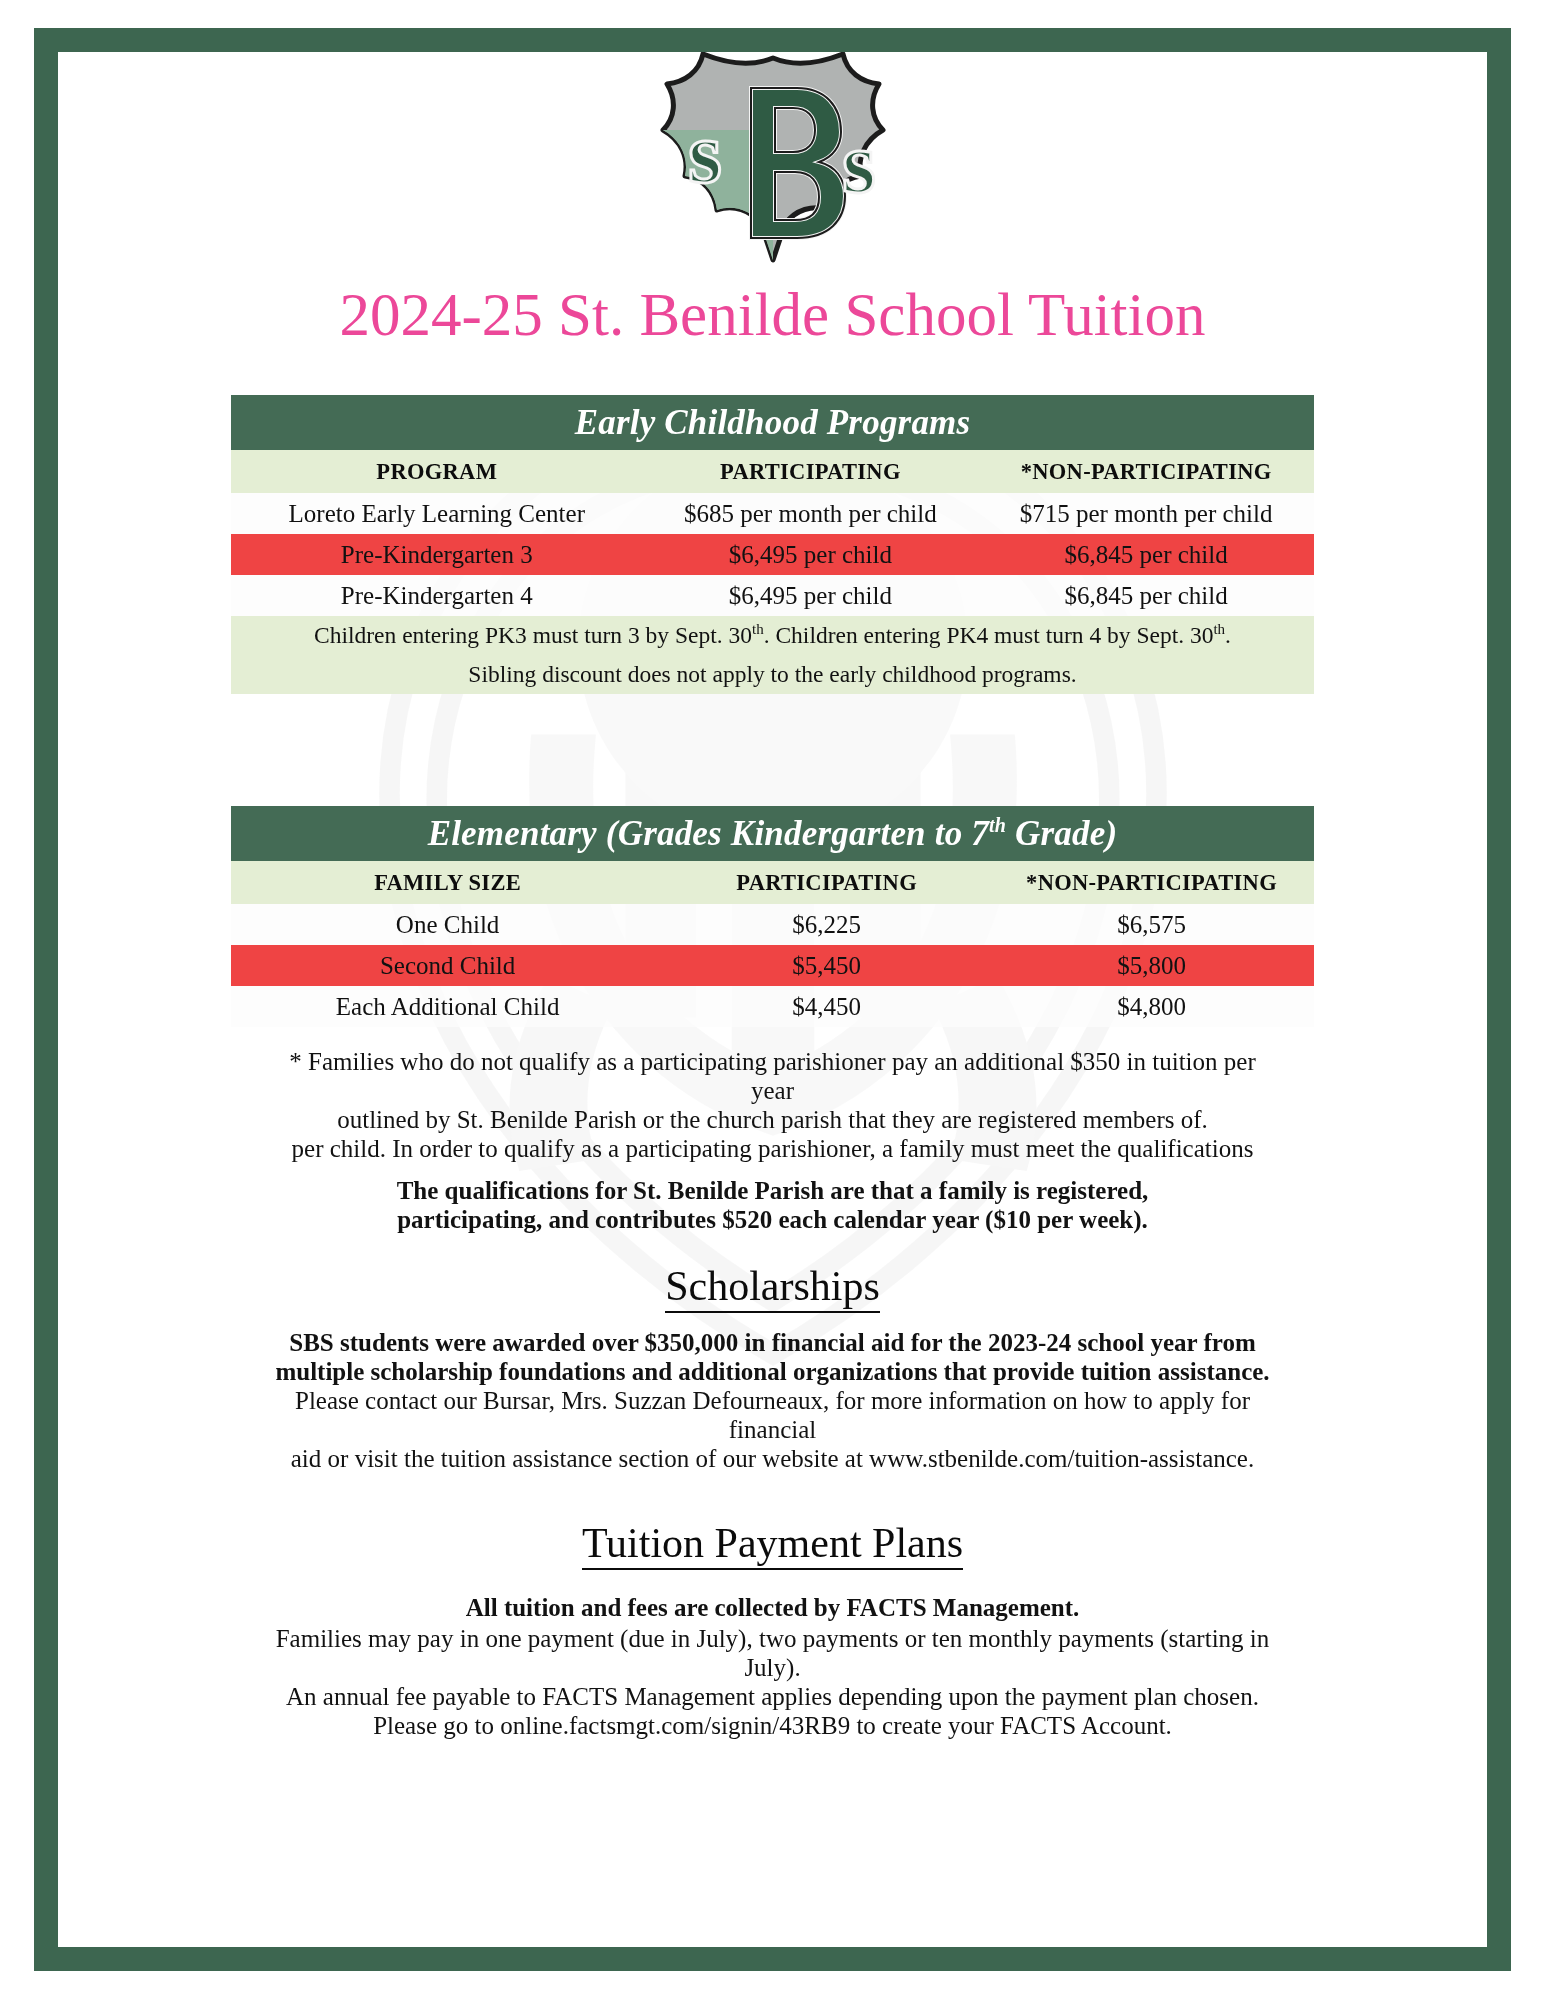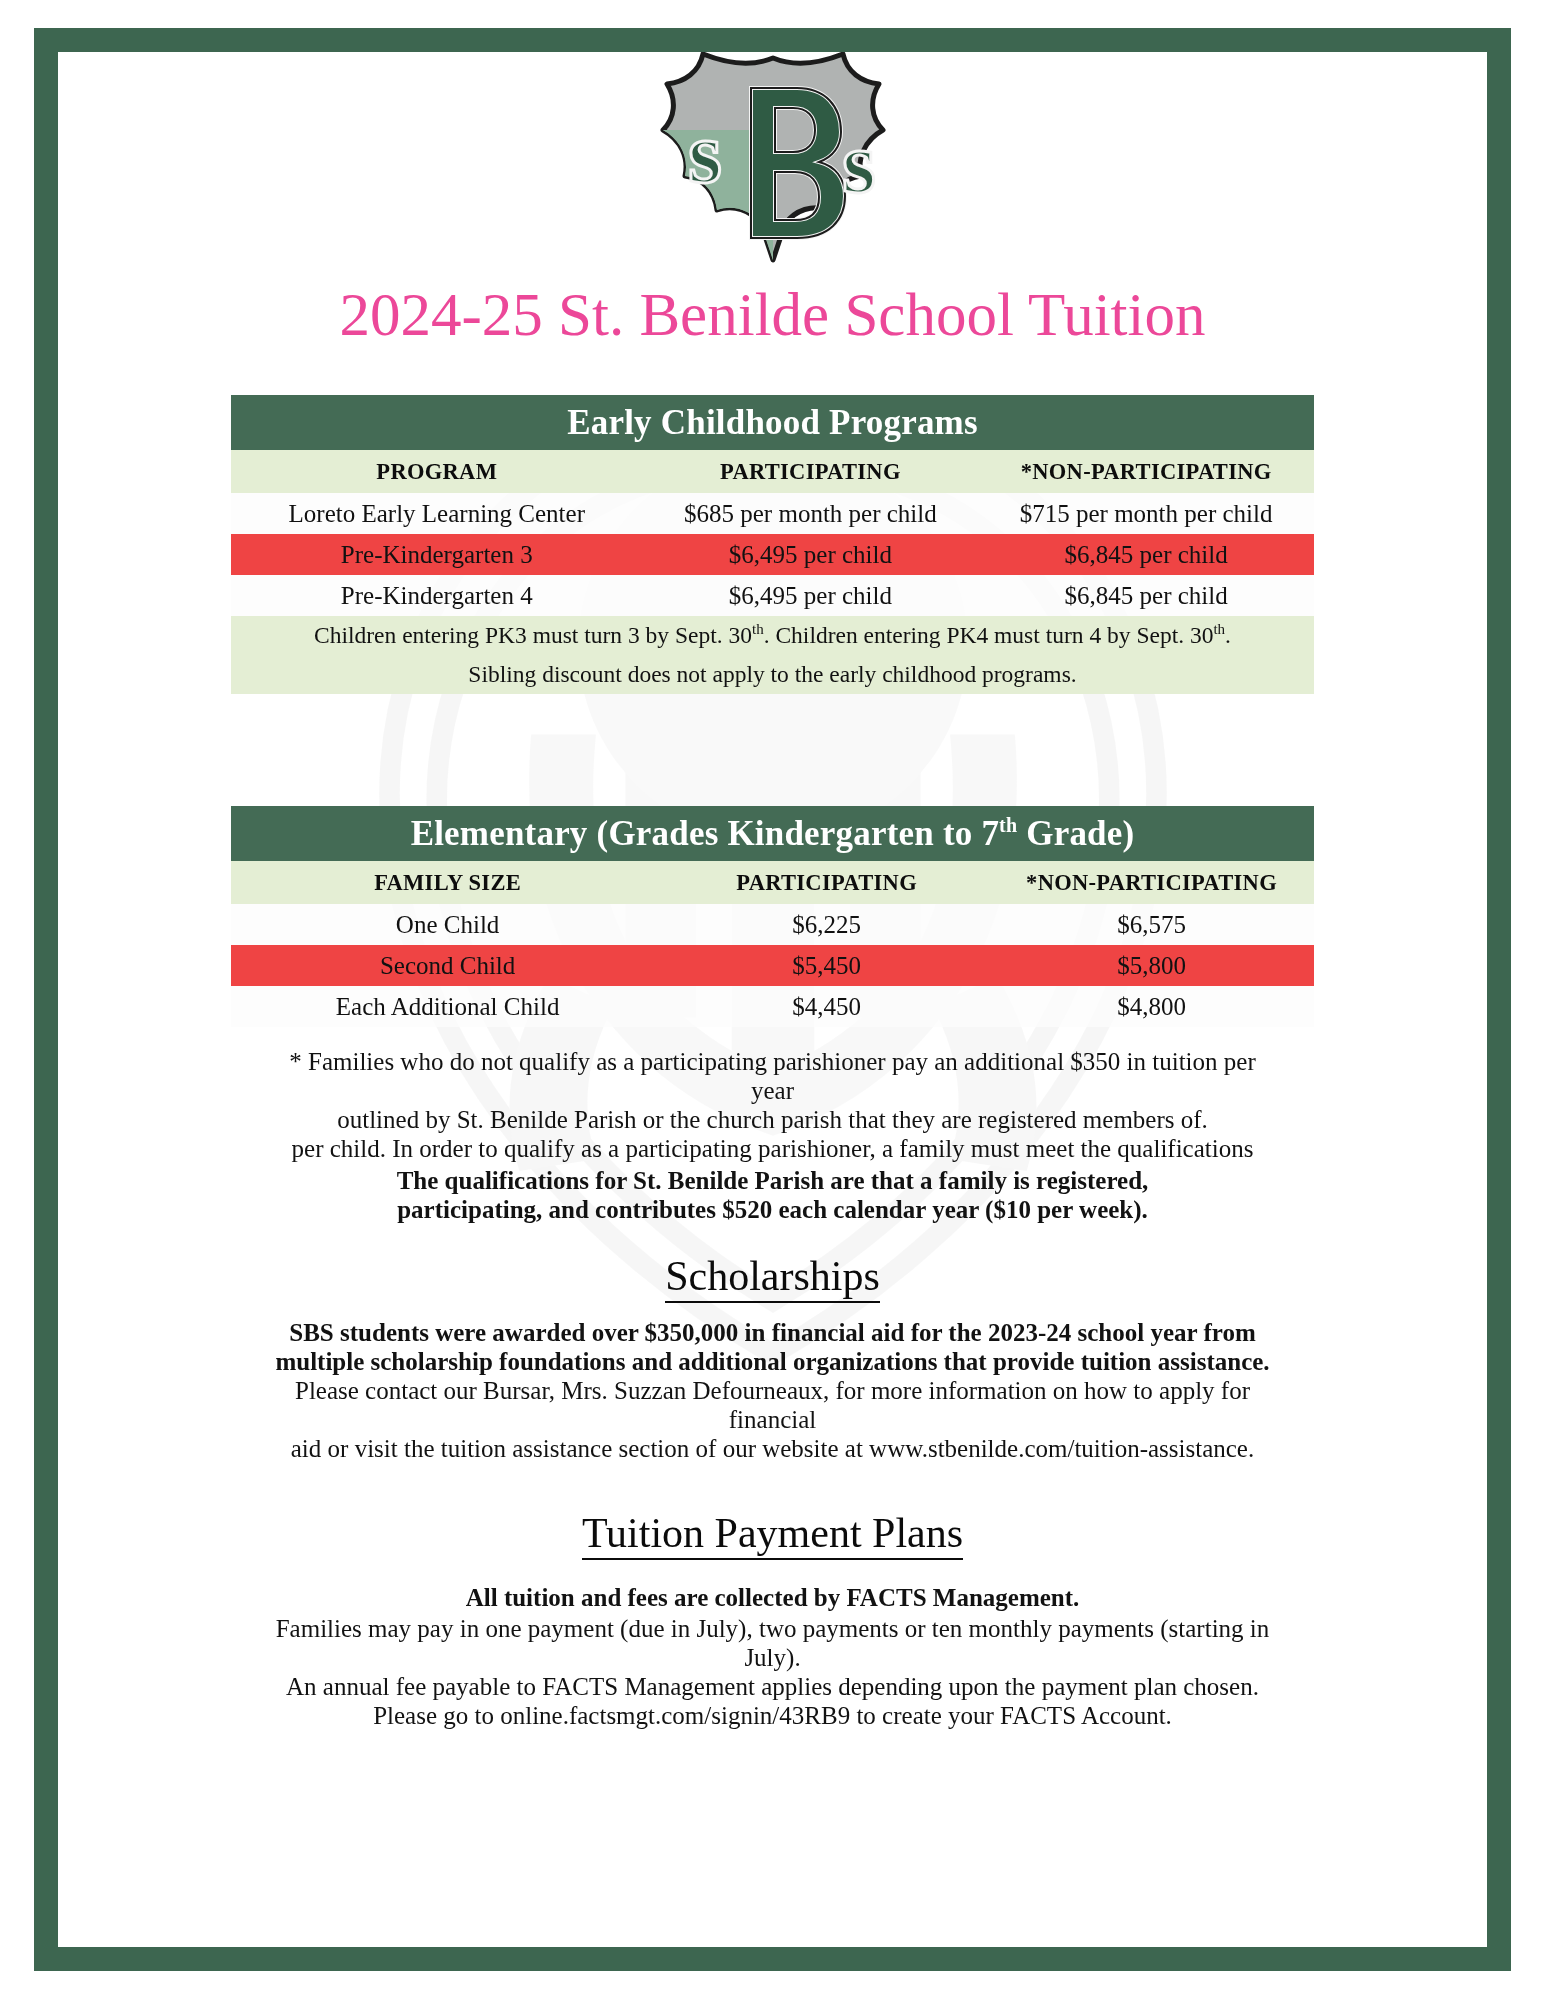--- a/index.html
+++ b/index.html
@@ -93,20 +93,21 @@
 
   .band {
     background: #446b55;
     color: #ffffff;
     text-align: center;
     font-size: 35px;
     font-weight: bold;
     height: 55px;
     line-height: 55px;
     letter-spacing: 0.2px;
+    font-style: italic;
   }
   .band sup { font-size: 20px; vertical-align: super; line-height: 0; }
 
   .colhead {
     background: #e4eed4;
     text-align: center;
     font-size: 22.5px;
     font-weight: bold;
     height: 43px;
     line-height: 43px;
@@ -146,21 +147,21 @@
   .para {
     width: 1010px;
     margin: 0 auto;
     text-align: center;
     font-size: 25px;
     line-height: 1.16;
     color: #121212;
   }
   .para.strong { font-weight: bold; }
   #asterisk-note { margin-top: 20px; }
-  #qualif-note { margin-top: 3px; }
+  #qualif-note { margin-top: 13px; }
 
   .section-head {
     text-align: center;
     font-size: 42px;
     font-weight: 400;
     color: #0b0b0b;
     margin-top: 28px;
     margin-bottom: 18px;
   }
   .section-head span {

